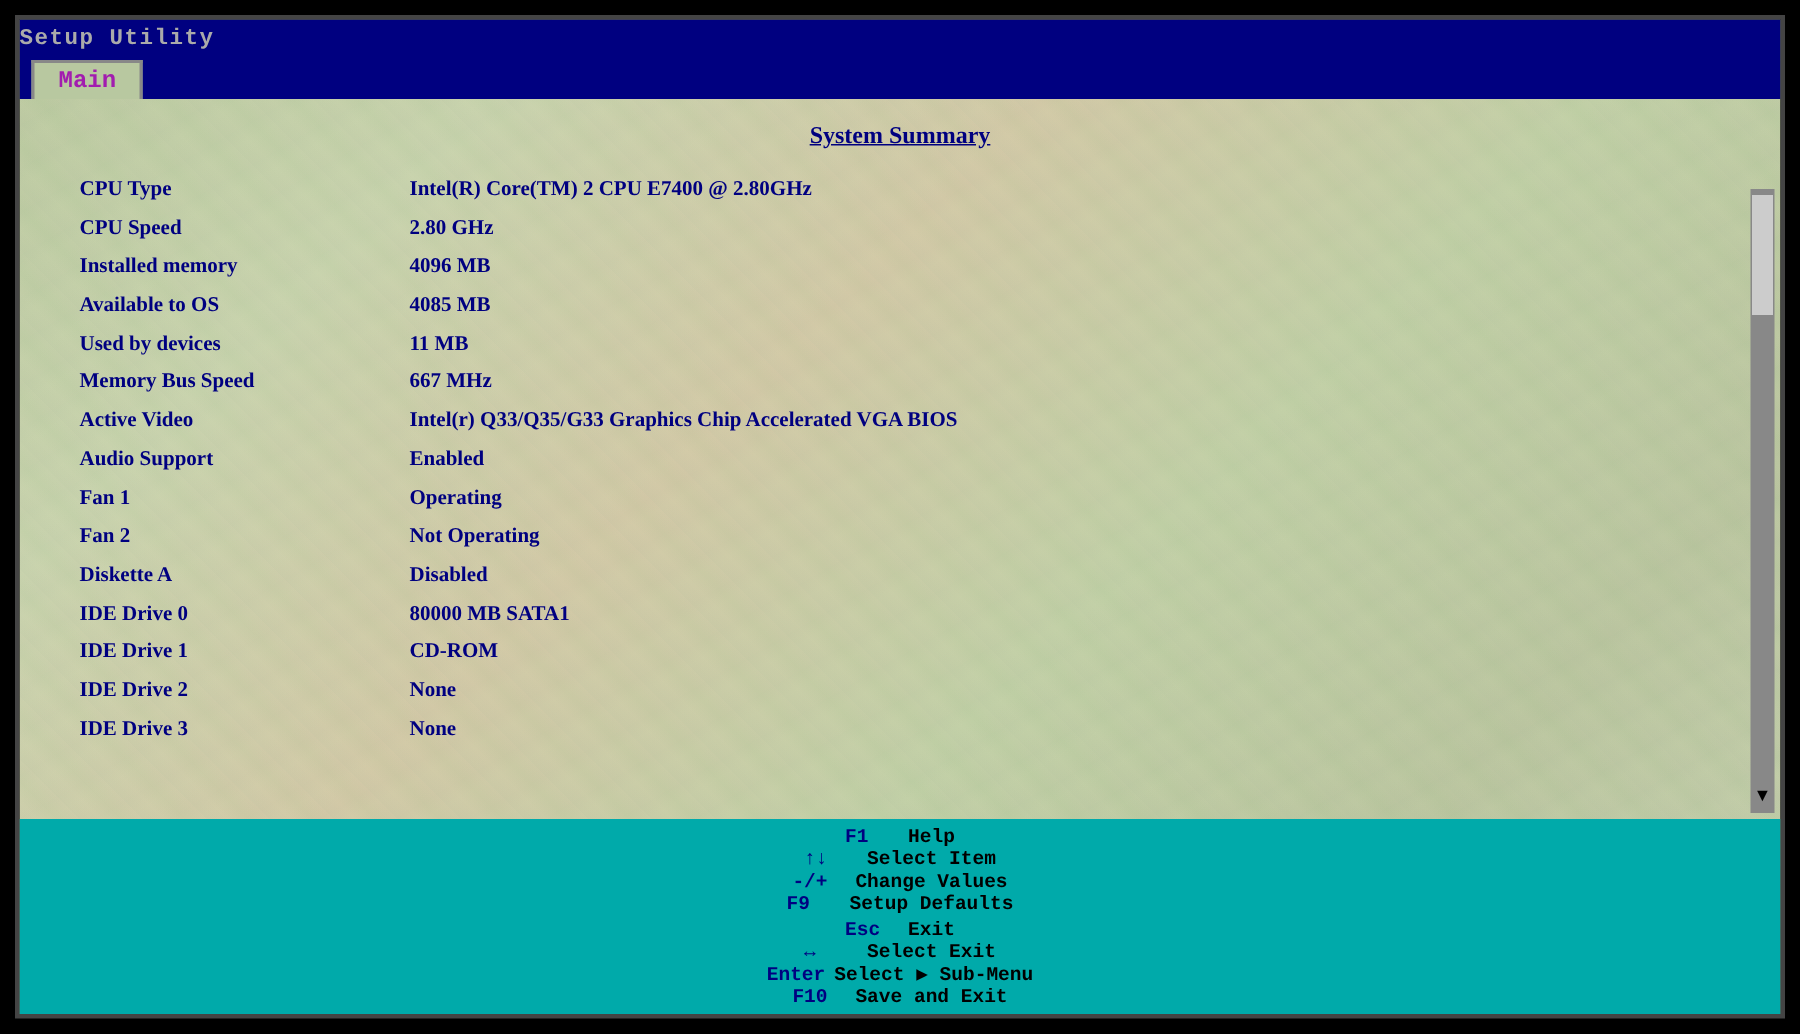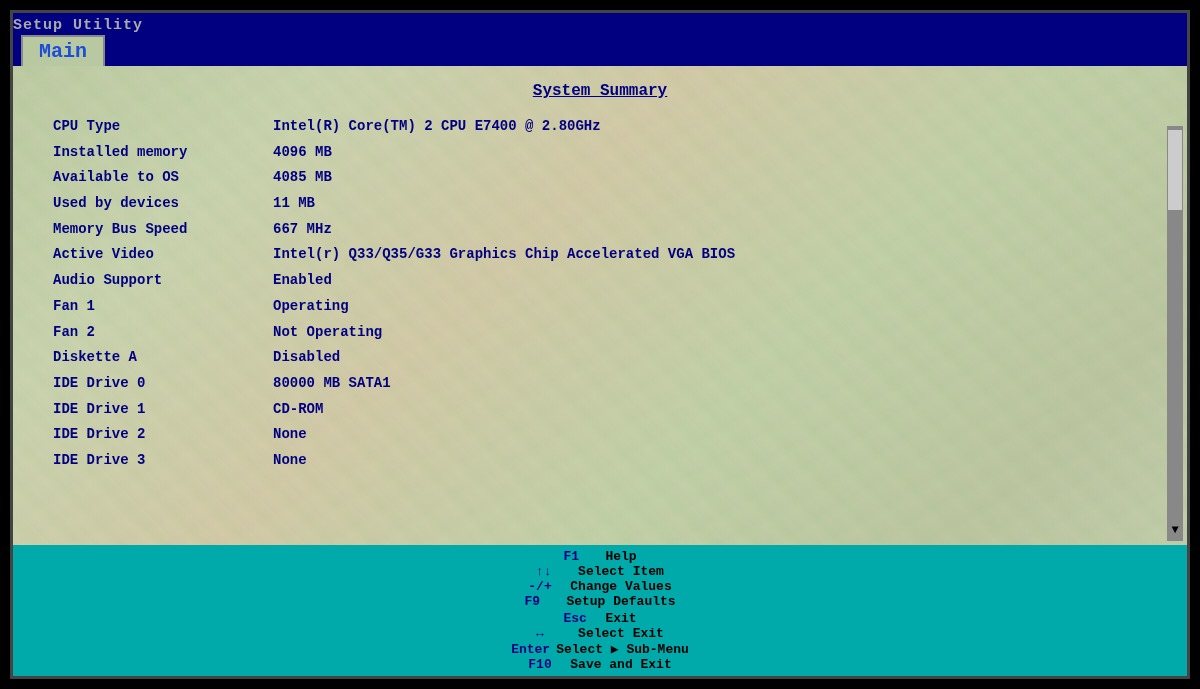--- a/index.html
+++ b/index.html
@@ -63,37 +63,38 @@
     .tab-bar {
       background: #000080;
       display: flex;
       align-items: flex-end;
       padding: 0 0 0 8px;
       height: 28px;
     }
 
     .tab-active {
       background: #b8c8a0;
-      color: #1d4ed8;
-      font-weight: bold;
-      font-size: 20px;
+      color: #a21caf;
+      font-weight: bold;
+      font-size: 16px;
       padding: 3px 16px;
       border-top: 2px solid #888;
       border-left: 2px solid #888;
       border-right: 2px solid #888;
       cursor: pointer;
     }
 
     
     .content-area {
       flex: 1;
       padding: 0;
       display: flex;
       flex-direction: column;
       position: relative;
+      font-family: Liberation Serif, serif;
     }
 
     
     .section-title {
       text-align: center;
       color: #000080;
       font-weight: bold;
       font-size: 16px;
       padding: 16px 0 12px 0;
       text-decoration: underline;
@@ -209,20 +210,24 @@
     <div class="content-area">
       <div class="section-title">System Summary</div>
 
       <div class="info-table" id="info-table">
 
       <div class="info-row">
             <span class="info-label">CPU Type</span>
             <span class="info-value">Intel(R)  Core(TM) 2 CPU         E7400   @ 2.80GHz</span>
           </div>
           <div class="info-row">
+            <span class="info-label">CPU Speed</span>
+            <span class="info-value">2.80 GHz</span>
+          </div>
+          <div class="info-row">
             <span class="info-label">Installed memory</span>
             <span class="info-value">4096 MB</span>
           </div>
           <div class="info-row">
             <span class="info-label">Available to OS</span>
             <span class="info-value">4085 MB</span>
           </div>
           <div class="info-row">
             <span class="info-label">Used by devices</span>
             <span class="info-value">11 MB</span>

